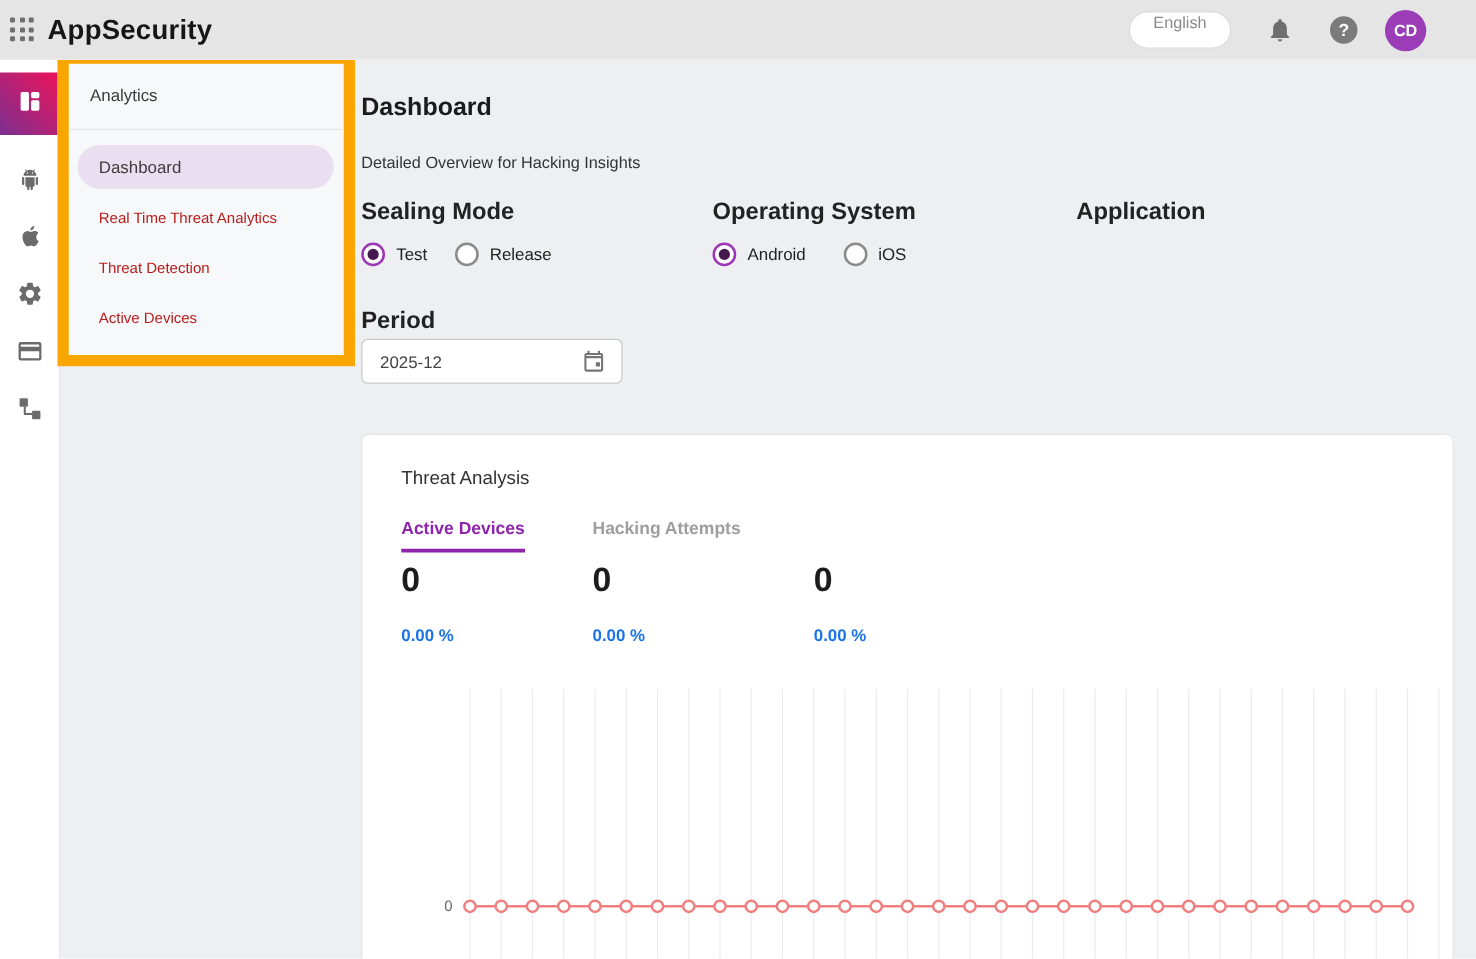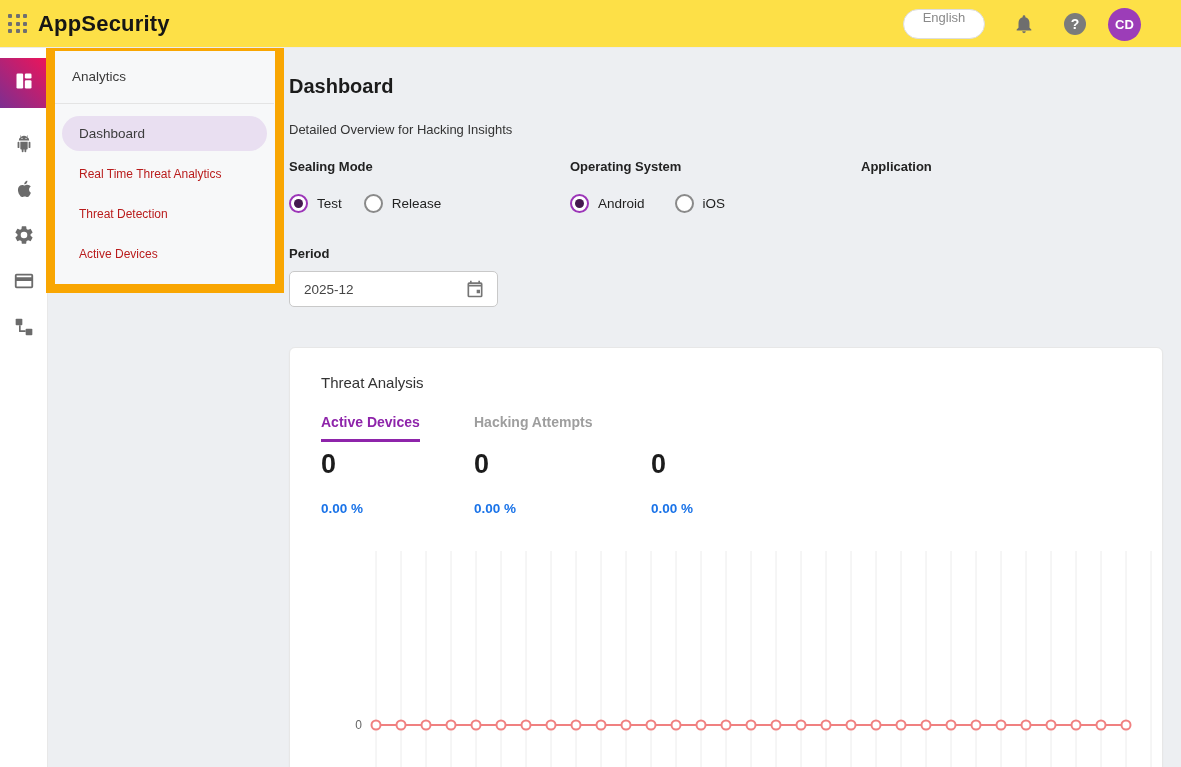--- a/index.html
+++ b/index.html
@@ -2,21 +2,21 @@
 <html><head>
 <meta charset="utf-8">
 <style>
   * { margin:0; padding:0; box-sizing:border-box; }
   html,body { width:1181px; height:767px; overflow:hidden; background:#fff;
     font-family:"Liberation Sans","DejaVu Sans",sans-serif; color:#222; }
   .page { position:relative; width:1181px; height:767px; overflow:hidden; }
 
   
   .topbar { position:absolute; left:0; top:0; width:1181px; height:48px;
-    background:#fde047; border-bottom:1px solid #ebebeb; z-index:30; }
+    background:#e5e5e5; border-bottom:1px solid #ebebeb; z-index:30; }
   .grid-icon { position:absolute; left:8px; top:14px; width:20px; height:20px;
     display:grid; grid-template-columns:repeat(3,1fr); gap:3px; cursor:pointer; }
   .grid-icon span { width:4px; height:4px; background:#6f6f6f; border-radius:1px; }
   .logo { position:absolute; left:38px; top:11px; font-size:22px; font-weight:bold;
     letter-spacing:0.2px; color:#161616; }
   .lang-pill { position:absolute; left:903px; top:9px; width:82px; height:30px;
     border:1px solid #ddd; border-radius:15px; background:#fff; color:#8a8a8a;
     font-size:13px; display:flex; align-items:flex-start; justify-content:center; cursor:pointer; }
   .bell-btn { position:absolute; left:1013px; top:13px; width:22px; height:22px; cursor:pointer; }
   .help-btn { position:absolute; left:1064px; top:13px; width:22px; height:22px;
@@ -49,21 +49,21 @@
   .menu-item-active { position:absolute; left:7px; top:65px; width:205px; height:35px;
     background:#e9dff1; border-radius:18px; display:flex; align-items:center; cursor:pointer; }
   .menu-item-active .lbl { margin-left:17px; font-size:13.5px; color:#3c3c3c; }
   .menu-item { position:absolute; left:24px; font-size:12px; color:#b91c1c; cursor:pointer; }
 
   
   .content { position:absolute; left:48px; top:48px; width:1133px; height:719px; z-index:5; }
   .page-title { position:absolute; left:241px; top:27px; font-size:20px; font-weight:bold; color:#1b1b1b; }
   .page-subtitle { position:absolute; left:241px; top:74px; font-size:13px; color:#333; }
 
-  .filter-label { position:absolute; font-size:13px; font-weight:bold; color:#222; }
+  .filter-label { position:absolute; font-size:19px; font-weight:bold; color:#222; }
   .radio-row { position:absolute; display:flex; align-items:center; }
   .radio { width:19px; height:19px; border-radius:50%; border:2px solid #9c35b8;
     display:flex; align-items:center; justify-content:center; cursor:pointer; background:#fff; }
   .radio .dot { width:9px; height:9px; border-radius:50%; background:#45194f; }
   .radio.off { border-color:#8a8a8a; }
   .radio-lbl { font-size:13.5px; color:#222; margin-left:9px; cursor:pointer; }
 
   .select-box { position:absolute; left:795px; top:137px; width:318px; height:36px;
     background:#fff; border:1px solid #c9c9c9; border-radius:5px; display:flex;
     align-items:center; cursor:pointer; }

